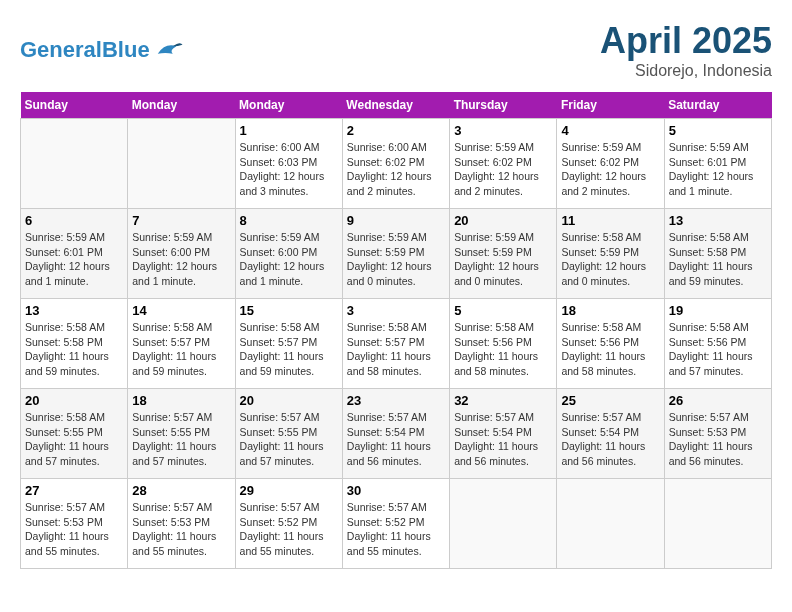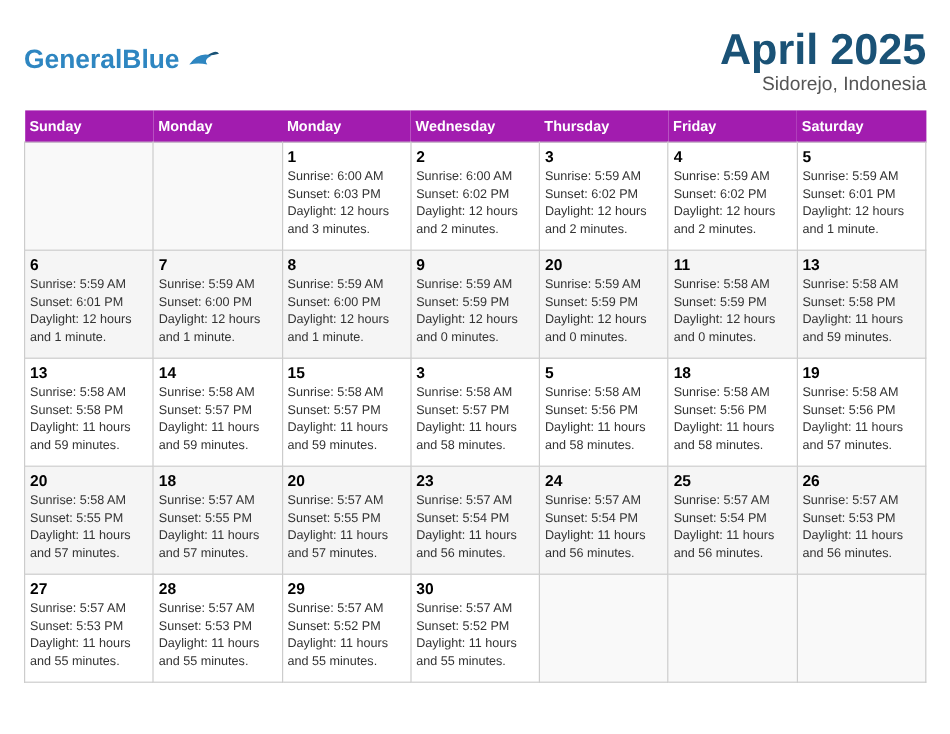--- a/index.html
+++ b/index.html
@@ -288,21 +288,21 @@
 and 57 minutes.</div>
         </td>
         <td>
           <div class="day-number">23</div>
           <div class="day-info" style="white-space: pre-line;">Sunrise: 5:57 AM
 Sunset: 5:54 PM
 Daylight: 11 hours
 and 56 minutes.</div>
         </td>
         <td>
-          <div class="day-number">24</div>
+          <div class="day-number">32</div>
           <div class="day-info" style="white-space: pre-line;">Sunrise: 5:57 AM
 Sunset: 5:54 PM
 Daylight: 11 hours
 and 56 minutes.</div>
         </td>
         <td>
           <div class="day-number">25</div>
           <div class="day-info" style="white-space: pre-line;">Sunrise: 5:57 AM
 Sunset: 5:54 PM
 Daylight: 11 hours

